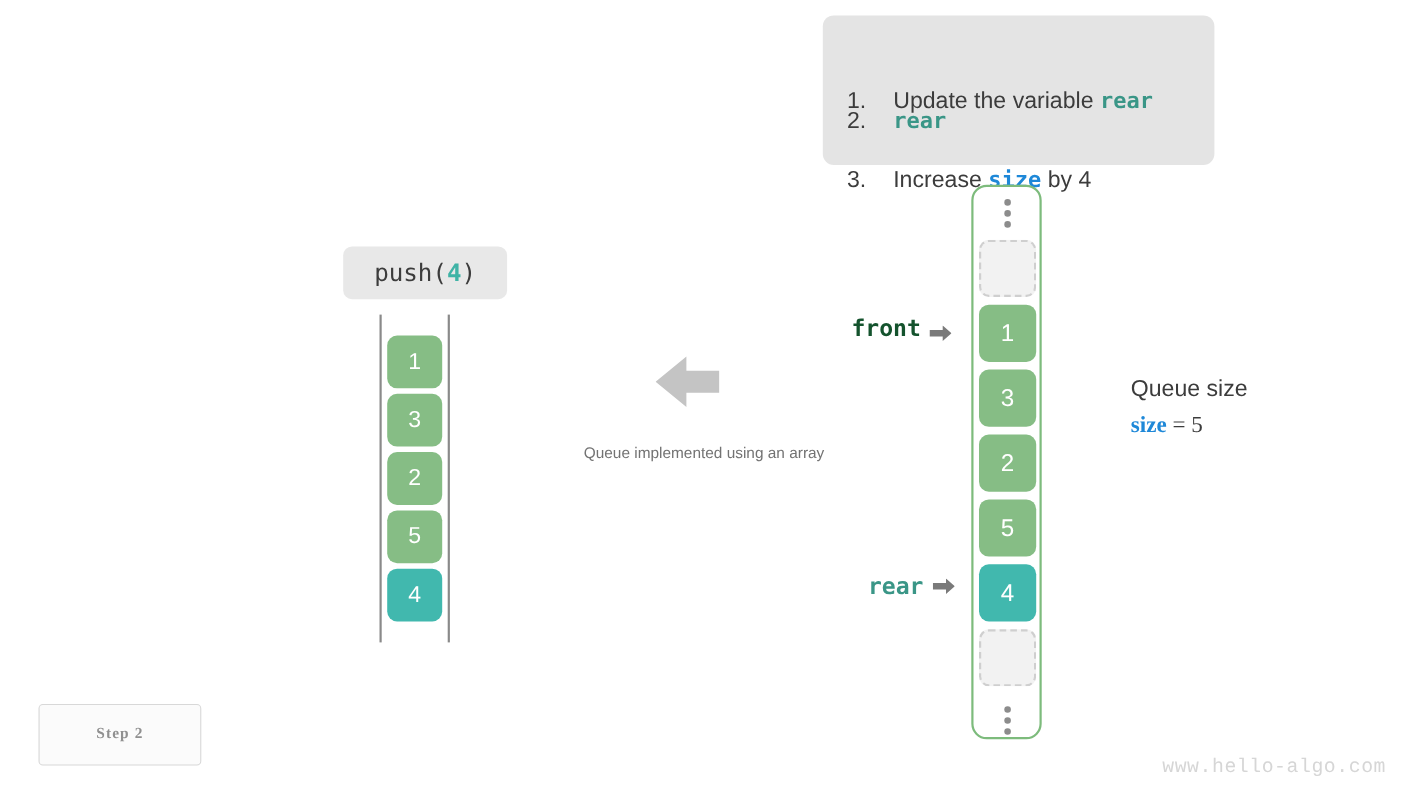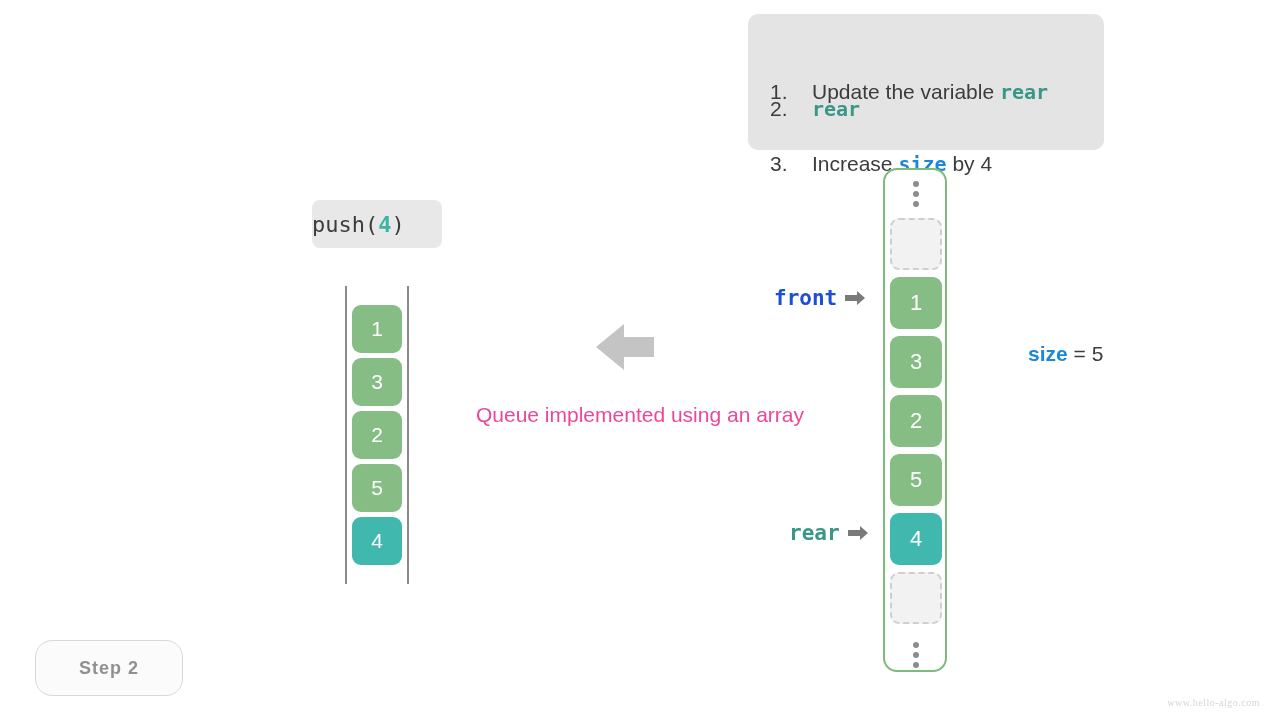--- a/index.html
+++ b/index.html
@@ -52,27 +52,28 @@
     font-family: "DejaVu Sans Mono", monospace;
     font-weight: bold;
     color: #1e88d8;
     font-size: 20px;
   }
 
   
   #push-label {
     position: absolute;
     left: 312px;
-    top: 200px;
-    width: 130px;
+    top: 224px;
+    width: 149px;
     height: 48px;
     background: #e8e8e8;
     border-radius: 8px;
     display: flex;
     align-items: center;
+    justify-content: center;
     font-family: "DejaVu Sans Mono", monospace;
     font-size: 22px;
     color: #3c3c3c;
   }
   #push-label .arg { color: #3fb3a6; font-weight: bold; }
 
   
   #left-array {
     position: absolute;
     left: 345px;
@@ -120,22 +121,22 @@
     height: 50px;
   }
 
   
   #caption {
     position: absolute;
     left: 454px;
     top: 403px;
     width: 372px;
     text-align: center;
-    font-size: 21px;
-    color: #ec4899;
+    font-size: 14px;
+    color: #737373;
   }
 
   
   #queue-container {
     position: absolute;
     left: 883px;
     top: 168px;
     width: 64px;
     height: 504px;
     border: 2px solid #7dbb7c;
@@ -188,70 +189,70 @@
   .ptr {
     position: absolute;
     display: flex;
     align-items: center;
     font-family: "DejaVu Sans Mono", monospace;
     font-weight: bold;
     font-size: 21px;
   }
   .ptr .ptr-text { margin-right: 8px; }
   .ptr svg { display: block; }
-  #ptr-front { left: 774px; top: 286px; color: #1d4ed8; }
+  #ptr-front { left: 774px; top: 286px; color: #14532d; align-items: flex-end; }
   #ptr-rear  { left: 789px; top: 521px; color: #3a9687; }
 
   
   #size-info {
     position: absolute;
     left: 1028px;
     top: 342px;
     width: 200px;
   }
   #size-info .size-title {
     font-size: 21px;
     color: #3c3c3c;
     margin-bottom: 8px;
   }
   #size-info .size-expr {
-    font-family: Liberation Sans, sans-serif;
+    font-family: Liberation Serif, serif;
     font-size: 21px;
     color: #3c3c3c;
     white-space: pre;
   }
   #size-info .size-var { color: #1e88d8; font-weight: bold; }
 
   
   #step-badge {
     position: absolute;
     left: 35px;
     top: 640px;
     width: 146px;
     height: 54px;
     border: 1px solid #d8d8d8;
-    border-radius: 17px;
+    border-radius: 4px;
     background: #fbfbfb;
     display: flex;
     align-items: center;
     justify-content: center;
-    font-family: Liberation Sans, sans-serif;
+    font-family: Liberation Serif, serif;
     font-weight: bold;
-    font-size: 18px;
+    font-size: 14px;
     color: #909090;
     letter-spacing: 1px;
   }
 
   
   #watermark {
     position: absolute;
     right: 20px;
     bottom: 12px;
-    font-family: Liberation Serif, serif;
-    font-size: 10px;
+    font-family: Liberation Mono, monospace;
+    font-size: 18px;
     color: #d6d6d6;
     letter-spacing: 0.5px;
   }
 </style>
 </head>
 <body>
 
 <div id="instruction-panel">
   <div class="instr-row">
     <span class="instr-num">1.</span>
@@ -331,18 +332,19 @@
 <div class="ptr" id="ptr-rear">
   <span class="ptr-text">rear</span>
   <span>
     <svg width="20" height="14" viewBox="0 0 20 14">
         <polygon points="0,4 12,4 12,0 20,7 12,14 12,10 0,10" fill="#7a7a7a"></polygon>
       </svg>
   </span>
 </div>
 
 <div id="size-info">
+  <div class="size-title">Queue size</div>
   <div class="size-expr"><span class="size-var">size</span><span> = </span><span>5</span></div>
 </div>
 
 <div id="step-badge">Step 2</div>
 
 <div id="watermark">www.hello-algo.com</div>
 
 </body></html>

